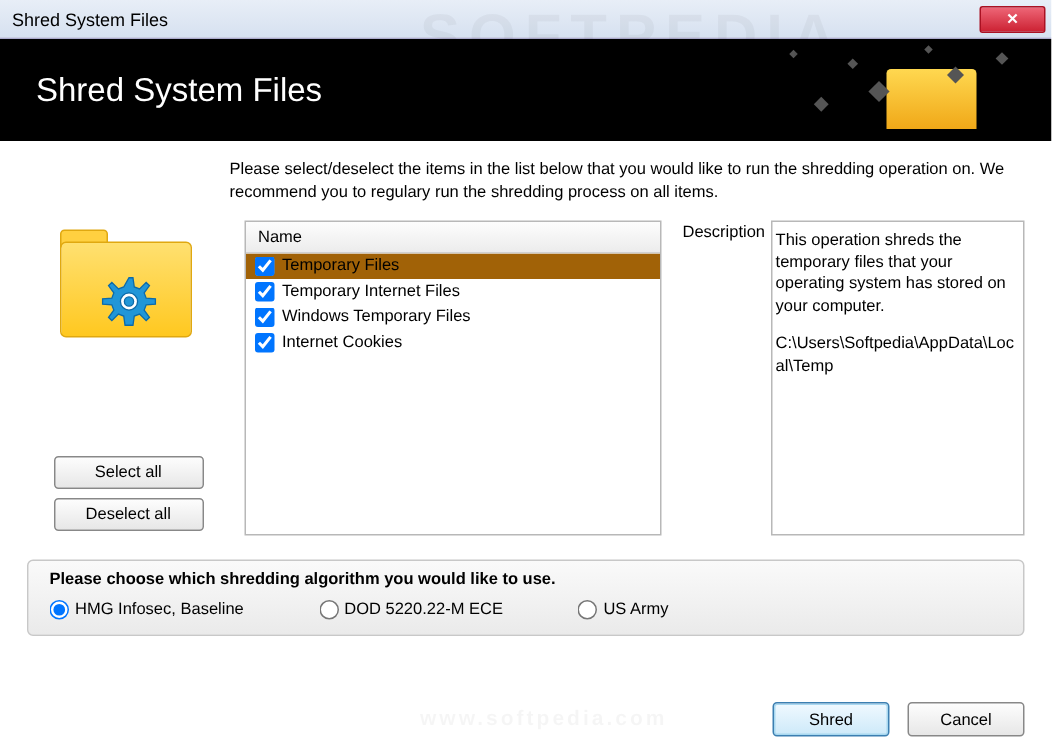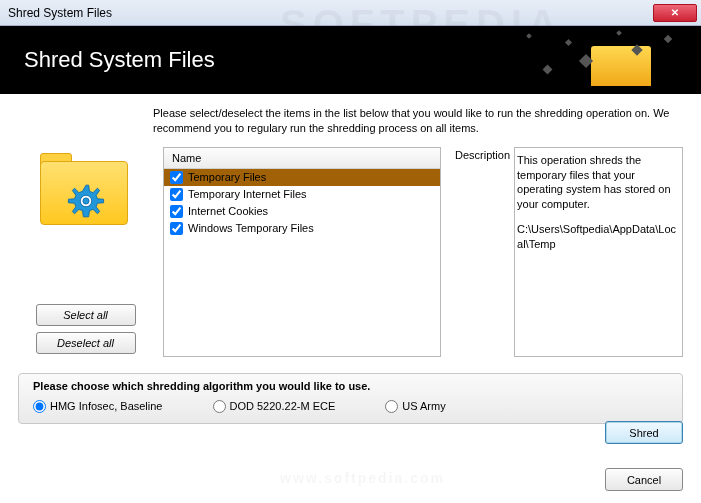--- a/index.html
+++ b/index.html
@@ -19,21 +19,21 @@
 .instruction { margin-left: 135px; margin-bottom: 10px; line-height: 1.4; color: #000; }
 
 .mid-row { display: flex; gap: 10px; }
 .left-col { width: 135px; display: flex; flex-direction: column; }
 .folder-icon { width: 100px; height: 90px; margin: 0 auto 10px auto; position: relative; }
 .folder-back { position: absolute; left: 4px; top: 14px; width: 88px; height: 64px; background: linear-gradient(#ffe070, #ffc820); border-radius: 4px; border: 1px solid #e0a810; }
 .folder-tab { position: absolute; left: 4px; top: 6px; width: 32px; height: 12px; background: #ffd040; border-radius: 3px 3px 0 0; border: 1px solid #e0a810; }
 .gear { position: absolute; left: 28px; top: 32px; width: 44px; height: 44px; }
 .gear svg { width: 100%; height: 100%; }
 .spacer-flex { flex: 1; }
-.side-btn { width: 100px; height: 22px; margin: 3px auto; background: linear-gradient(#fdfdfd, #e7e7e7); border: 1px solid #888; border-radius: 3px; font-size: 11px; cursor: pointer; font-style: italic; }
+.side-btn { width: 100px; height: 22px; margin: 3px auto; background: linear-gradient(#fdfdfd, #e7e7e7); border: 1px solid #888; border-radius: 3px; font-size: 11px; cursor: pointer; }
 
 .list-panel { width: 278px; border: 1px solid #b8b8b8; background: #fff; display: flex; flex-direction: column; height: 210px; }
 .list-header { background: linear-gradient(#fdfdfd, #ececec); border-bottom: 1px solid #d0d0d0; padding: 4px 8px; font-size: 11px; }
 .list-body { flex: 1; overflow: auto; }
 .list-row { display: flex; align-items: center; padding: 2px 6px; gap: 5px; cursor: default; }
 .list-row.selected { background: #a16207; }
 .chk { width: 13px; height: 13px; cursor: pointer; }
 .row-label { font-size: 11px; }
 
 .desc-panel { flex: 1; display: flex; flex-direction: row; height: 210px; }
@@ -41,21 +41,21 @@
 .desc-box { flex: 1; border: 1px solid #b8b8b8; background: #fff; padding: 5px 2px; font-size: 11px; line-height: 1.35; }
 .desc-text { margin-bottom: 10px; }
 .desc-path { word-break: break-all; }
 
 .algo-group { margin-top: 16px; border: 1px solid #c8c8c8; border-radius: 4px; background: linear-gradient(#fafafa, #eaeaea); padding: 6px 14px 10px 14px; }
 .algo-title { font-weight: bold; font-size: 11px; margin-bottom: 8px; }
 .algo-options { display: flex; gap: 50px; }
 .radio-wrap { display: flex; align-items: center; gap: 4px; font-size: 11px; cursor: pointer; }
 .radio-wrap input { cursor: pointer; }
 
-.footer { position: absolute; bottom: 12px; right: 18px; display: flex; gap: 24px; flex-direction: column; }
+.footer { position: absolute; bottom: 12px; right: 18px; display: flex; gap: 12px; }
 .footer-btn { min-width: 78px; height: 23px; border: 1px solid #888; border-radius: 3px; background: linear-gradient(#fdfdfd, #e7e7e7); font-size: 11px; cursor: pointer; padding: 0 14px; }
 .footer-btn.primary { border: 1px solid #3c7fb1; box-shadow: inset 0 0 0 1px #a8d8f0; background: linear-gradient(#f0f9ff, #cde9f9); }
 
 .watermark { position: absolute; font-size: 40px; font-weight: bold; color: rgba(0,0,0,0.04); letter-spacing: 6px; pointer-events: none; transform: rotate(0deg); }
 .wm1 { top: 2px; left: 280px; text-align: center; }
 .wm2 { top: 470px; left: 280px; font-size: 14px; letter-spacing: 2px; }
 </style>
 </head>
 <body>
 
@@ -112,25 +112,25 @@
           <div class="list-row selected">
             <input type="checkbox" class="chk" checked="" style="">
             <span class="row-label">Temporary Files</span>
           </div>
           <div class="list-row">
             <input type="checkbox" class="chk" checked="" style="">
             <span class="row-label">Temporary Internet Files</span>
           </div>
           <div class="list-row">
             <input type="checkbox" class="chk" checked="" style="">
-            <span class="row-label">Internet Cookies</span>
+            <span class="row-label">Windows Temporary Files</span>
           </div>
           <div class="list-row">
             <input type="checkbox" class="chk" checked="" style="">
-            <span class="row-label">Windows Temporary Files</span>
+            <span class="row-label">Internet Cookies</span>
           </div>
         </div>
     </div>
 
     <div class="desc-panel">
       <div class="desc-header">Description</div>
       <div class="desc-box">
         <div class="desc-text">This operation shreds the temporary files that your operating system has stored on your computer.</div>
         <div class="desc-path">C:\Users\Softpedia\AppData\Local\Temp</div>
       </div>

